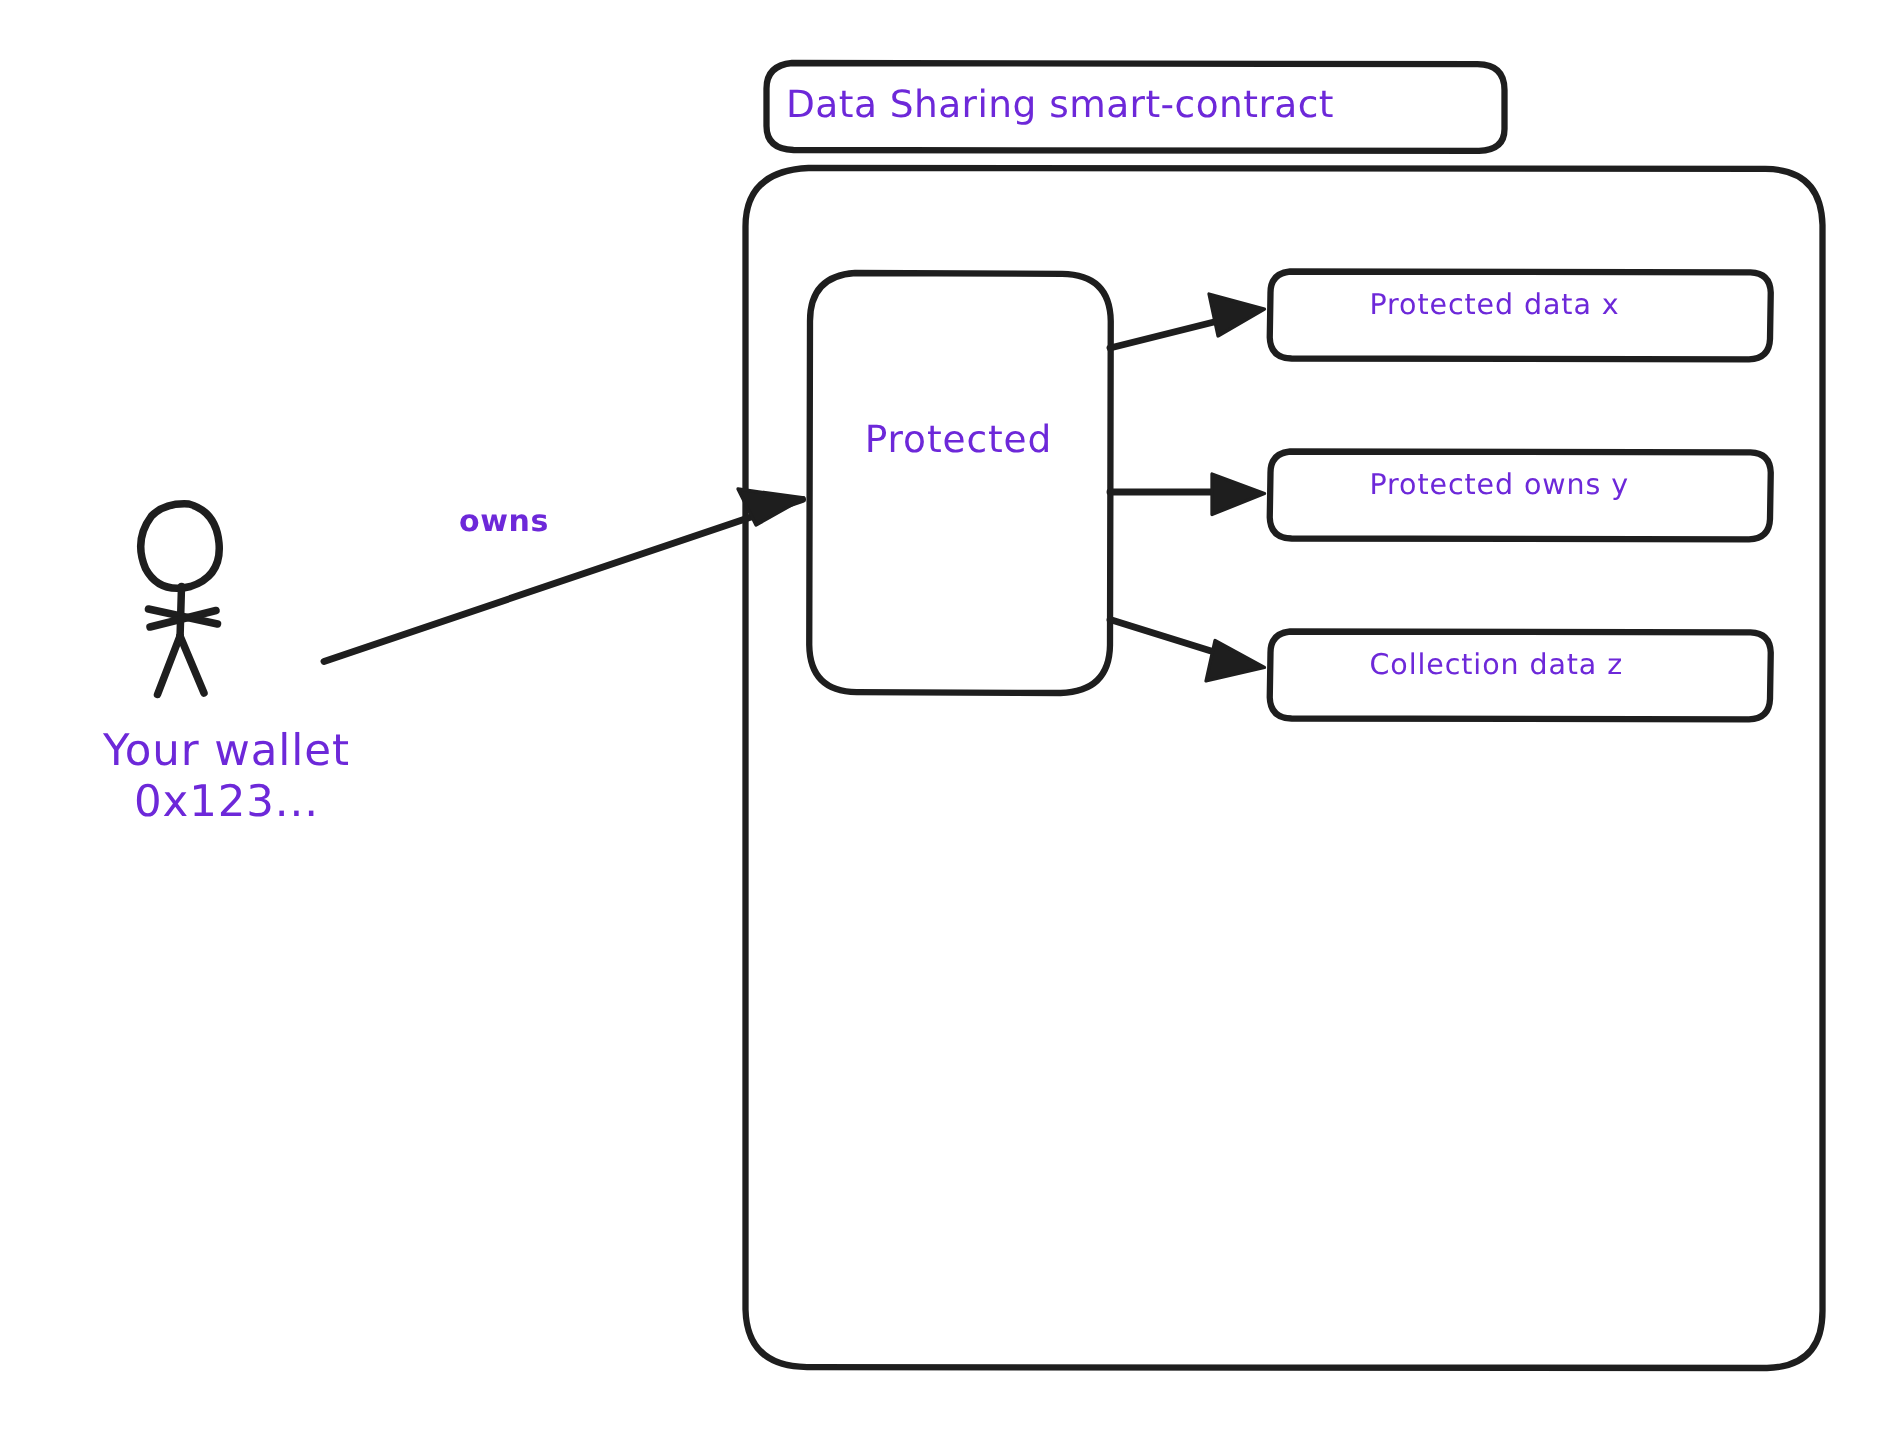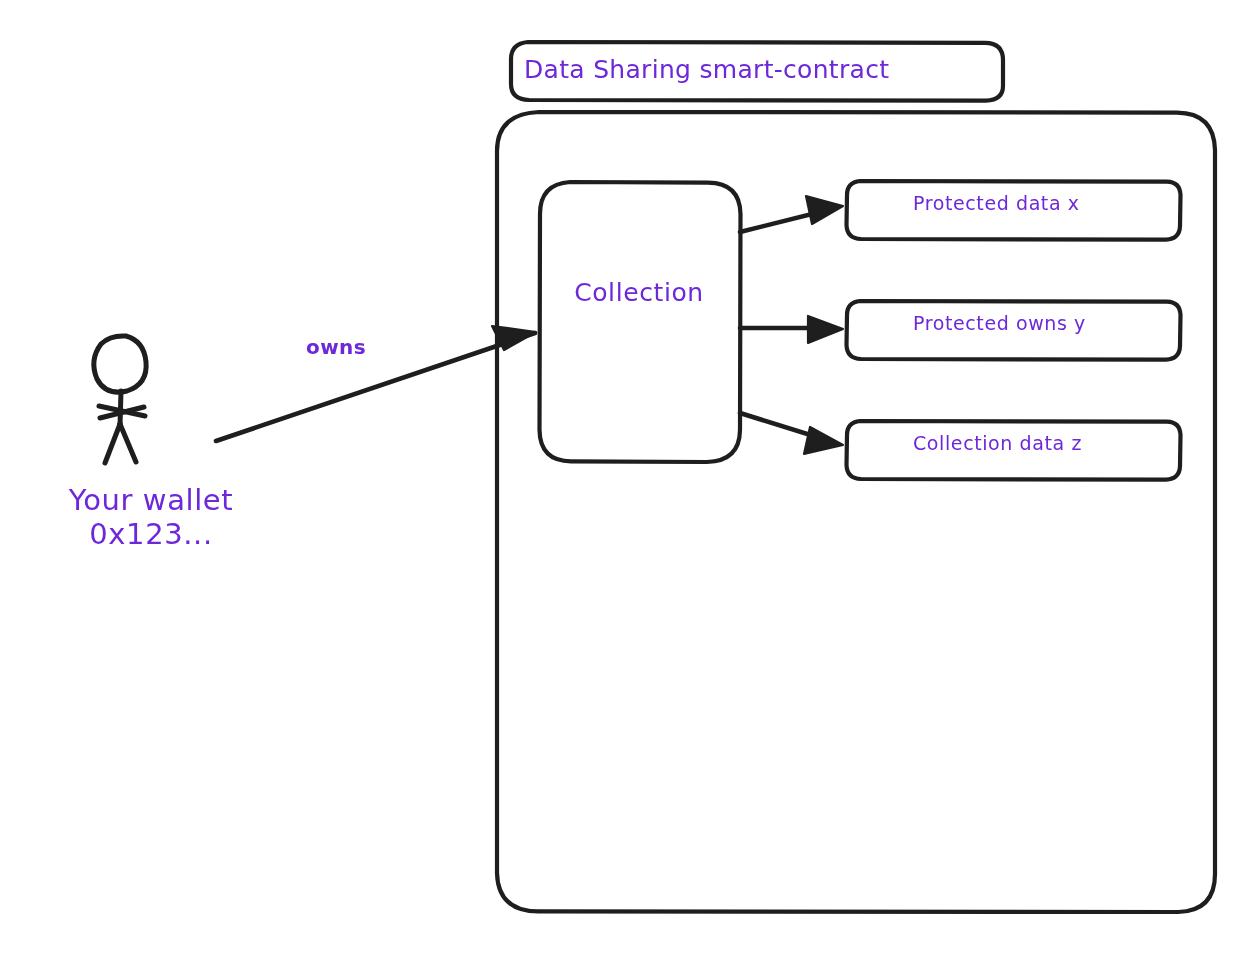--- a/index.html
+++ b/index.html
@@ -207,21 +207,21 @@
 
     <g>
       <path class="arrow-line" d="M740,413 L833,442"></path>
       <path class="arrow-head" d="M843,445 L810,427 L804,454 Z"></path>
     </g>
 
   </svg>
 
   <div class="hand-text" id="contract-title-label">Data Sharing smart-contract</div>
 
-  <div class="hand-text" id="collection-label"><span>Collection</span></div>
+  <div class="hand-text" id="collection-label"><span>Protected</span></div>
 
   <div class="hand-text pdata-label" id="pdata-x-label">Protected data x</div>
 
   <div class="hand-text pdata-label" id="pdata-y-label">Protected owns y</div>
 
   <div class="hand-text pdata-label" id="pdata-z-label">Collection data z</div>
 
   <div class="hand-text" id="wallet-label"><span>Your wallet</span><span class="line2">0x123...</span></div>
 
   <div class="hand-text" id="owns-label">owns</div>

